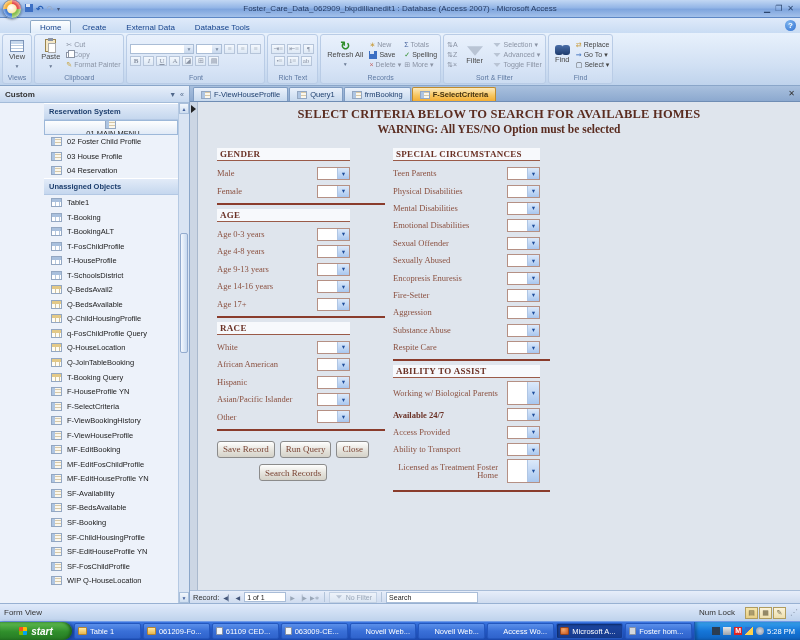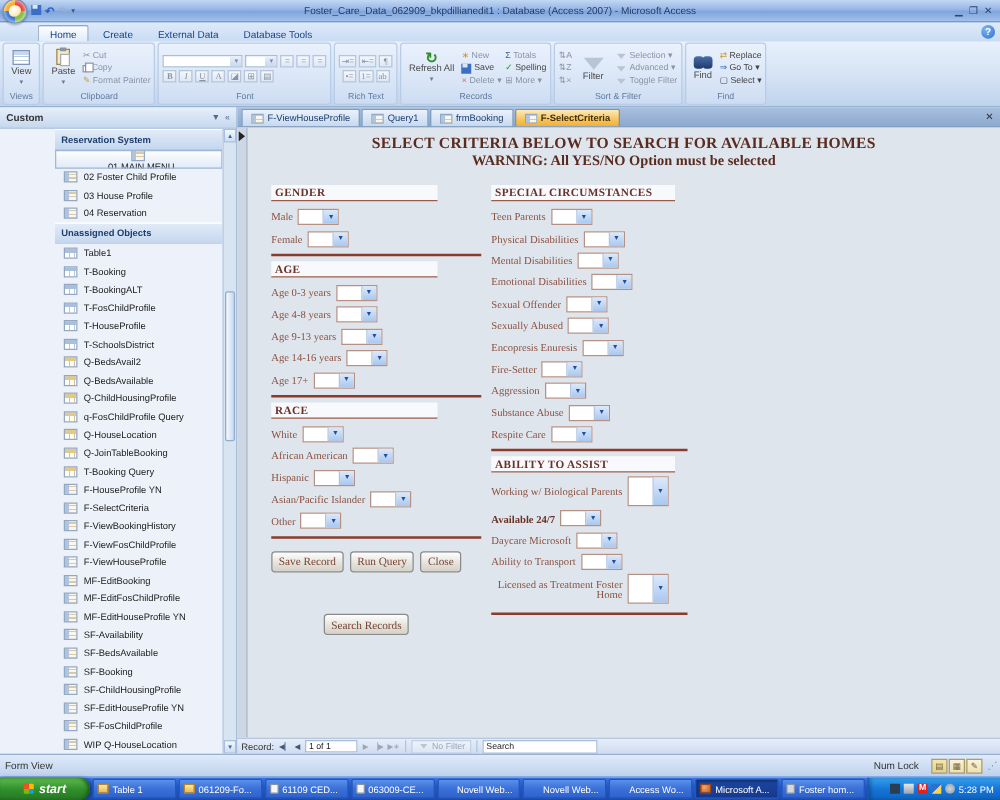--- a/index.html
+++ b/index.html
@@ -119,35 +119,35 @@
     border-bottom:4px solid transparent;border-left:5px solid #222;}
   .formbody{position:absolute;left:8px;top:0;right:0;bottom:0;font-family:"Liberation Serif",serif;}
   .ftitle{position:absolute;top:5px;left:0;right:0;text-align:center;font-weight:bold;color:#5a2c20;
     font-size:12.5px;letter-spacing:.2px;}
   .ftitle2{position:absolute;top:21px;left:0;right:0;text-align:center;font-weight:bold;color:#5a2c20;font-size:11.5px;}
   .colL{position:absolute;left:19px;top:46px;width:168px;}
   .colR{position:absolute;left:195px;top:46px;width:157px;}
   .shead{width:133px;height:13px;background:#f7f9fc;border-bottom:1px solid #9a5a48;font-weight:bold;
     font-size:9px;color:#6b3226;padding:1px 0 0 3px;letter-spacing:.3px;margin-bottom:4px;line-height:11px;}
   .colR .shead{width:147px;}
-  .crow{display:flex;align-items:center;justify-content:flex-start;height:17.4px;width:133px;font-family:Liberation Serif, serif;}
+  .crow{display:flex;align-items:center;justify-content:space-between;height:17.4px;width:133px;font-family:Liberation Serif, serif;}
   .colR .crow{width:147px;}
   .clabel{font-size:8.5px;color:#8b5140;text-align:right;margin-right:4px;line-height:1.05;}
   .crow.bold .clabel{font-weight:bold;color:#6b3226;}
   .crow.tall{height:26px;}
   .combo{width:33px;height:13px;background:#fff;border:1px solid #b59084;display:flex;flex:none;}
   .crow.tall .combo{height:24px;}
   .combo .cbtn{margin-left:auto;width:12px;background:linear-gradient(#dce9fa,#a9c7ef);border-left:1px solid #b0c6e4;
     color:#1f4e9c;font-size:5.5px;display:flex;align-items:center;justify-content:center;}
   .sline{height:2px;background:#8a3c2c;margin:3px 0 4px;width:168px;}
   .colR .sline{width:157px;}
   .btnrow{display:flex;gap:5px;margin-top:10px;}
   .fbtn{font-family:"Liberation Serif",serif;font-size:9px;color:#7a4434;height:17px;padding:2px 5px;
     background:linear-gradient(#fefefd,#e3e1da 60%,#d5d2c9);border:1px solid #8b8b8b;border-radius:3px;white-space:nowrap;}
-  .searchrow{margin:32px 0 0 42px;}
+  .searchrow{margin:4px 0 0 42px;}
 
   
   .recbar{height:13px;flex:none;background:linear-gradient(#e7eefa,#cfdcef);border-top:1px solid #a9bdd8;
     display:flex;align-items:center;font-size:7.5px;color:#333;padding-left:3px;gap:4px;}
   .recnav{display:flex;align-items:center;gap:3px;font-size:6px;color:#44567a;}
   .recnav .dis{color:#9aa7b8;}
   .recbox{width:42px;height:10px;background:#fff;border:1px solid #a9bdd8;font-size:7px;padding:0 2px;line-height:9px;color:#222;}
   .recsep{width:1px;height:10px;background:#b3c4da;}
   .nofilter{display:flex;align-items:center;gap:2px;color:#9aa7b8;font-size:7px;border:1px solid #c3d1e4;
     padding:0 4px;height:11px;background:linear-gradient(#eef3fa,#dce6f3);}
@@ -495,25 +495,20 @@
               <span class="nlabel">F-SelectCriteria</span>
 
             </div>
             <div class="nrow kind-item type-form">
               <span class="oicon"></span>
               <span class="nlabel">F-ViewBookingHistory</span>
 
             </div>
             <div class="nrow kind-item type-form">
               <span class="oicon"></span>
-              <span class="nlabel">F-ViewFosChildProfile</span>
-
-            </div>
-            <div class="nrow kind-item type-form">
-              <span class="oicon"></span>
               <span class="nlabel">F-ViewHouseProfile</span>
 
             </div>
             <div class="nrow kind-item type-form">
               <span class="oicon"></span>
               <span class="nlabel">MF-EditBooking</span>
 
             </div>
             <div class="nrow kind-item type-form">
               <span class="oicon"></span>
@@ -767,21 +762,21 @@
                   <span class="cbtn">▼</span>
                 </span>
               </div>
               <div class="crow bold">
                 <span class="clabel" style="max-width:105px;">Available 24/7</span>
                 <span class="combo">
                   <span class="cbtn">▼</span>
                 </span>
               </div>
               <div class="crow">
-                <span class="clabel" style="max-width:105px;">Daycare Microsoft</span>
+                <span class="clabel" style="max-width:105px;">Access Provided</span>
                 <span class="combo">
                   <span class="cbtn">▼</span>
                 </span>
               </div>
               <div class="crow">
                 <span class="clabel" style="max-width:105px;">Ability to Transport</span>
                 <span class="combo">
                   <span class="cbtn">▼</span>
                 </span>
               </div>

